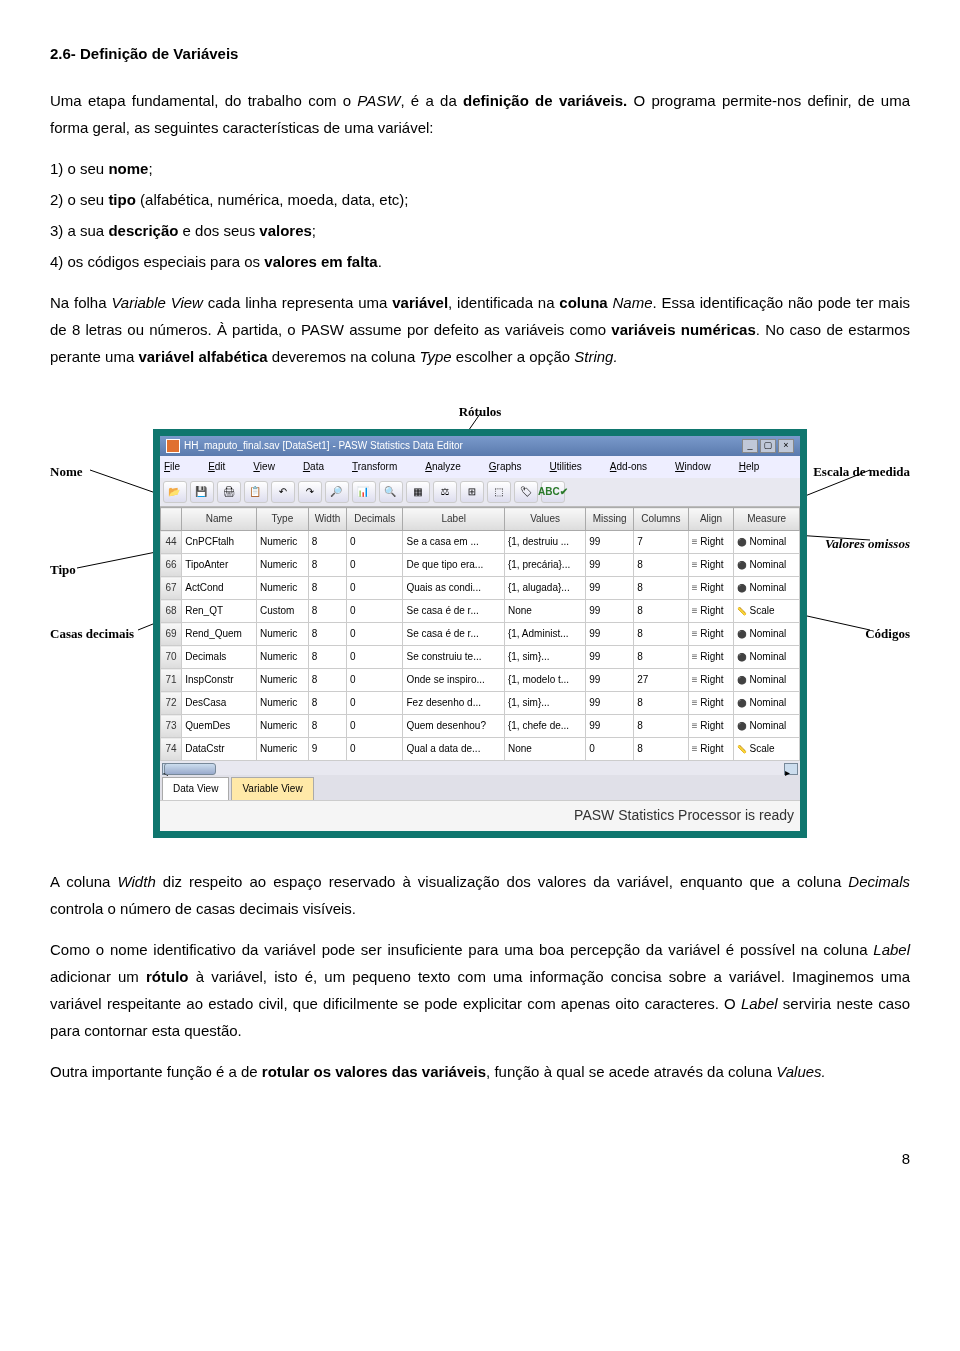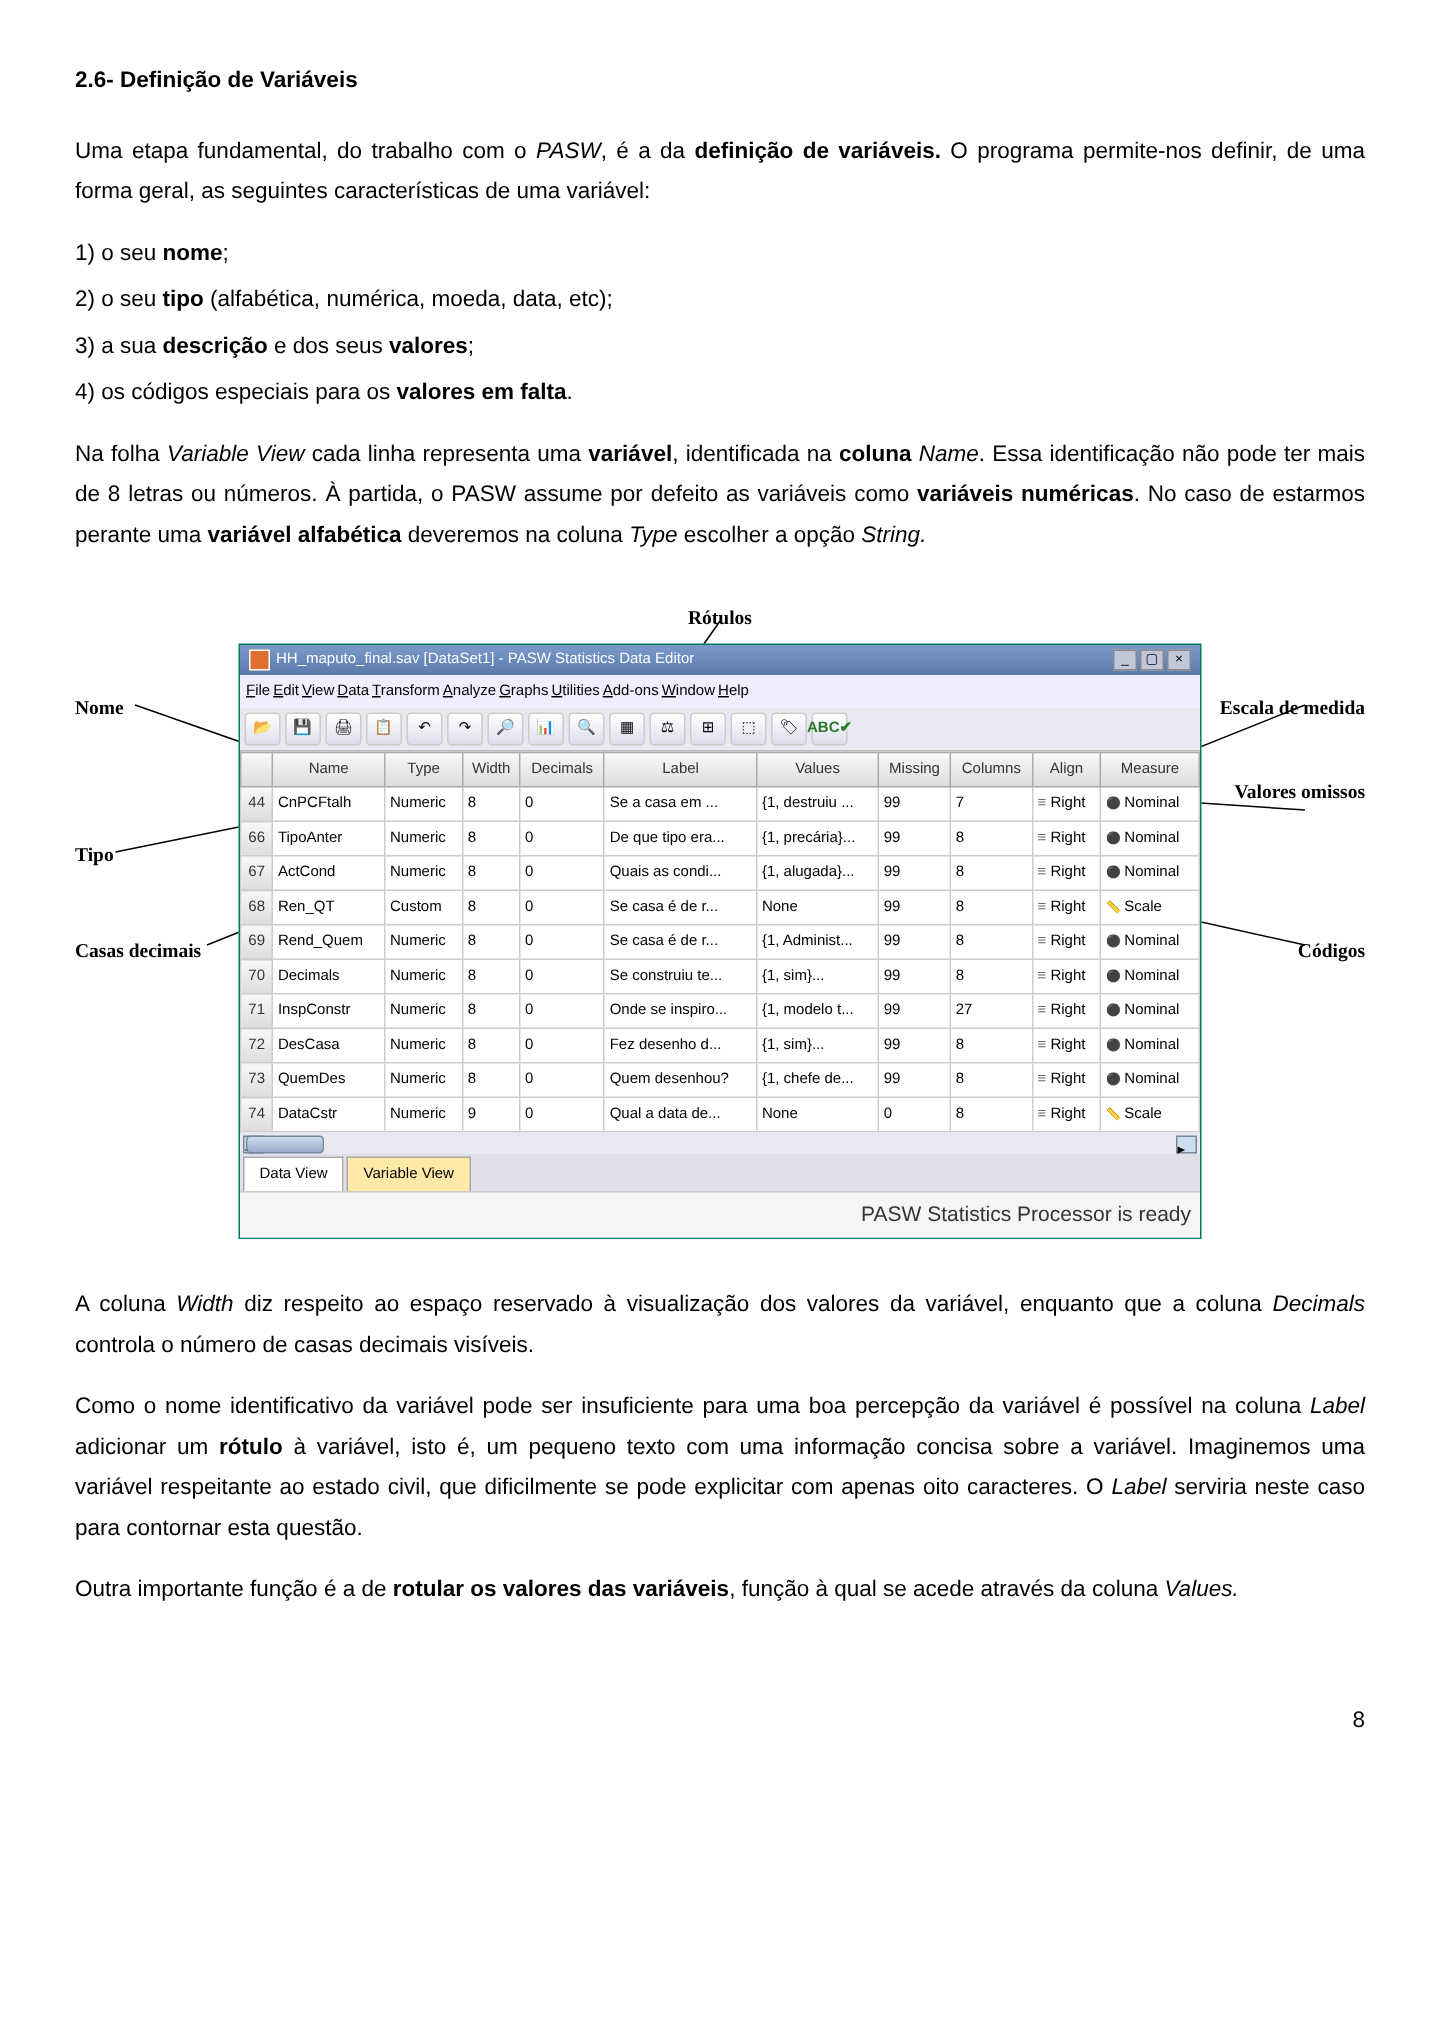--- a/index.html
+++ b/index.html
@@ -33,21 +33,21 @@
   }
   .annotation {
     position: absolute;
     font-family: "Times New Roman", serif;
     font-weight: bold;
     font-size: 13px;
   }
   .annotation.left { text-align: right; }
   .annotation.right { text-align: left; }
   .pasw-window {
-    border: 1px solid #0f766e;
+    border: 7px solid #0f766e;
     background: #f0f0f0;
     width: 640px;
     margin: 0 auto;
     font-family: Tahoma, Arial, sans-serif;
     font-size: 10px;
   }
   .pasw-titlebar {
     background: linear-gradient(#7a9acb, #5a7aad);
     color: #fff;
     padding: 2px 6px;
@@ -61,21 +61,21 @@
     width: 12px; height: 12px; background:#e07030; border:1px solid #fff;
   }
   .pasw-winbtns { display:flex; gap:2px;}
   .pasw-winbtns div {
     width:14px;height:12px;background:#c0c8d8;border:1px solid #888;color:#000;
     font-size:9px;text-align:center;line-height:11px;
   }
   .pasw-menubar {
     background:#eef;
     padding: 2px 4px;
-    display:flex; gap:2px;
+    display:flex; gap:28px;
   }
   .pasw-menubar span { color:#000; }
   .pasw-menubar span::first-letter { text-decoration: underline; }
   .pasw-toolbar {
     background:#e8e8f0;
     padding:3px;
     display:flex; gap:3px; align-items:center; border-bottom:1px solid #bbb;
   }
   .tb-btn {
     width:22px;height:20px;border:1px solid #ccc;border-radius:3px;
@@ -165,21 +165,21 @@
     <line x1="88" y1="230" x2="300" y2="145" stroke="#000" stroke-width="1"></line>
     <line x1="820" y1="70" x2="720" y2="110" stroke="#000" stroke-width="1"></line>
     <line x1="820" y1="140" x2="520" y2="120" stroke="#000" stroke-width="1"></line>
     <line x1="820" y1="230" x2="460" y2="150" stroke="#000" stroke-width="1"></line>
   </svg>
 
   <div class="annotation left" style="left:0;top:60px;">Nome</div>
   <div class="annotation left" style="left:0;top:158px;">Tipo</div>
   <div class="annotation left" style="left:0;top:222px;">Casas decimais</div>
   <div class="annotation right" style="right:0;top:60px;">Escala de medida</div>
-  <div class="annotation right" style="right:0;top:116px;">Valores omissos</div>
+  <div class="annotation right" style="right:0;top:132px;font-style:italic;">Valores omissos</div>
   <div class="annotation right" style="right:0;top:222px;">Códigos</div>
 
   <div class="pasw-window" style="position:relative;">
     <div class="pasw-titlebar">
       <div class="title-text">
         <div class="title-icon"></div>
         <span>HH_maputo_final.sav [DataSet1] - PASW Statistics Data Editor</span>
       </div>
       <div class="pasw-winbtns">
         <div>_</div>

